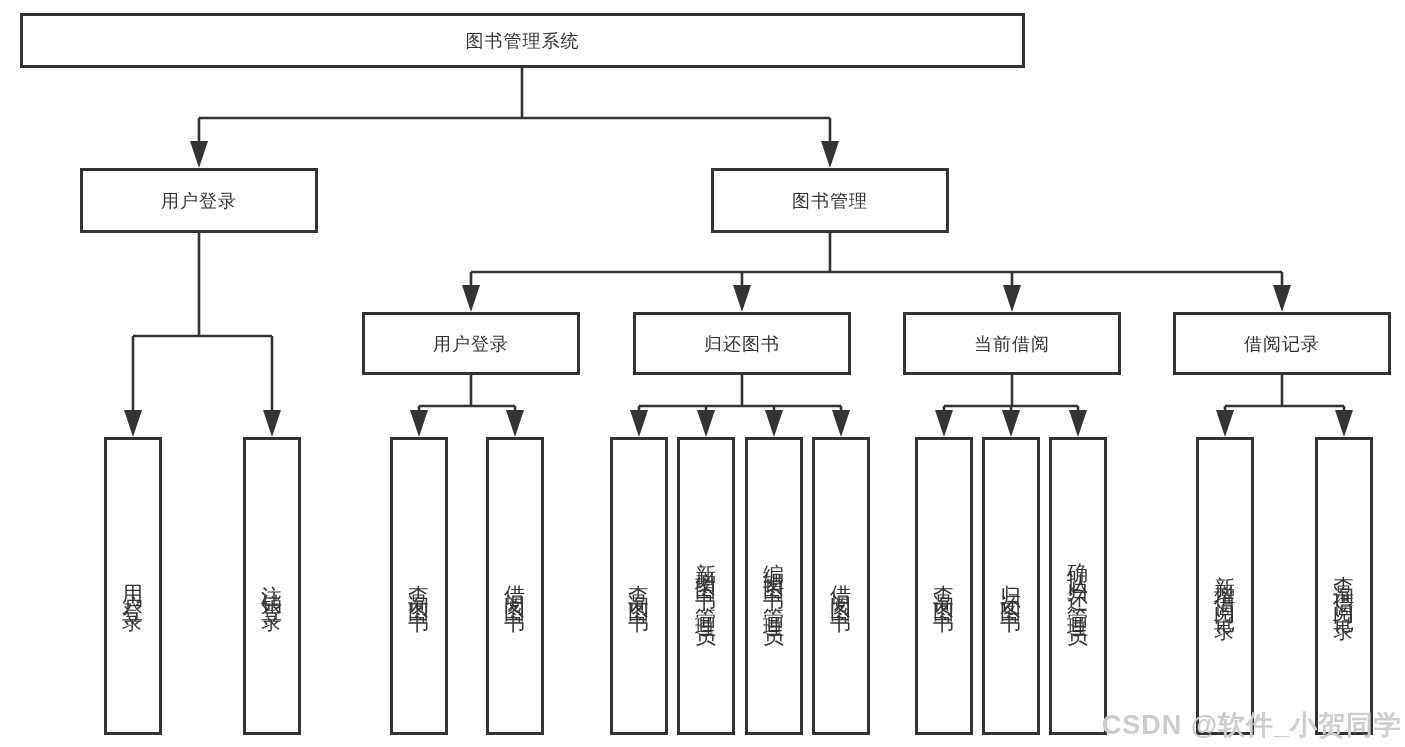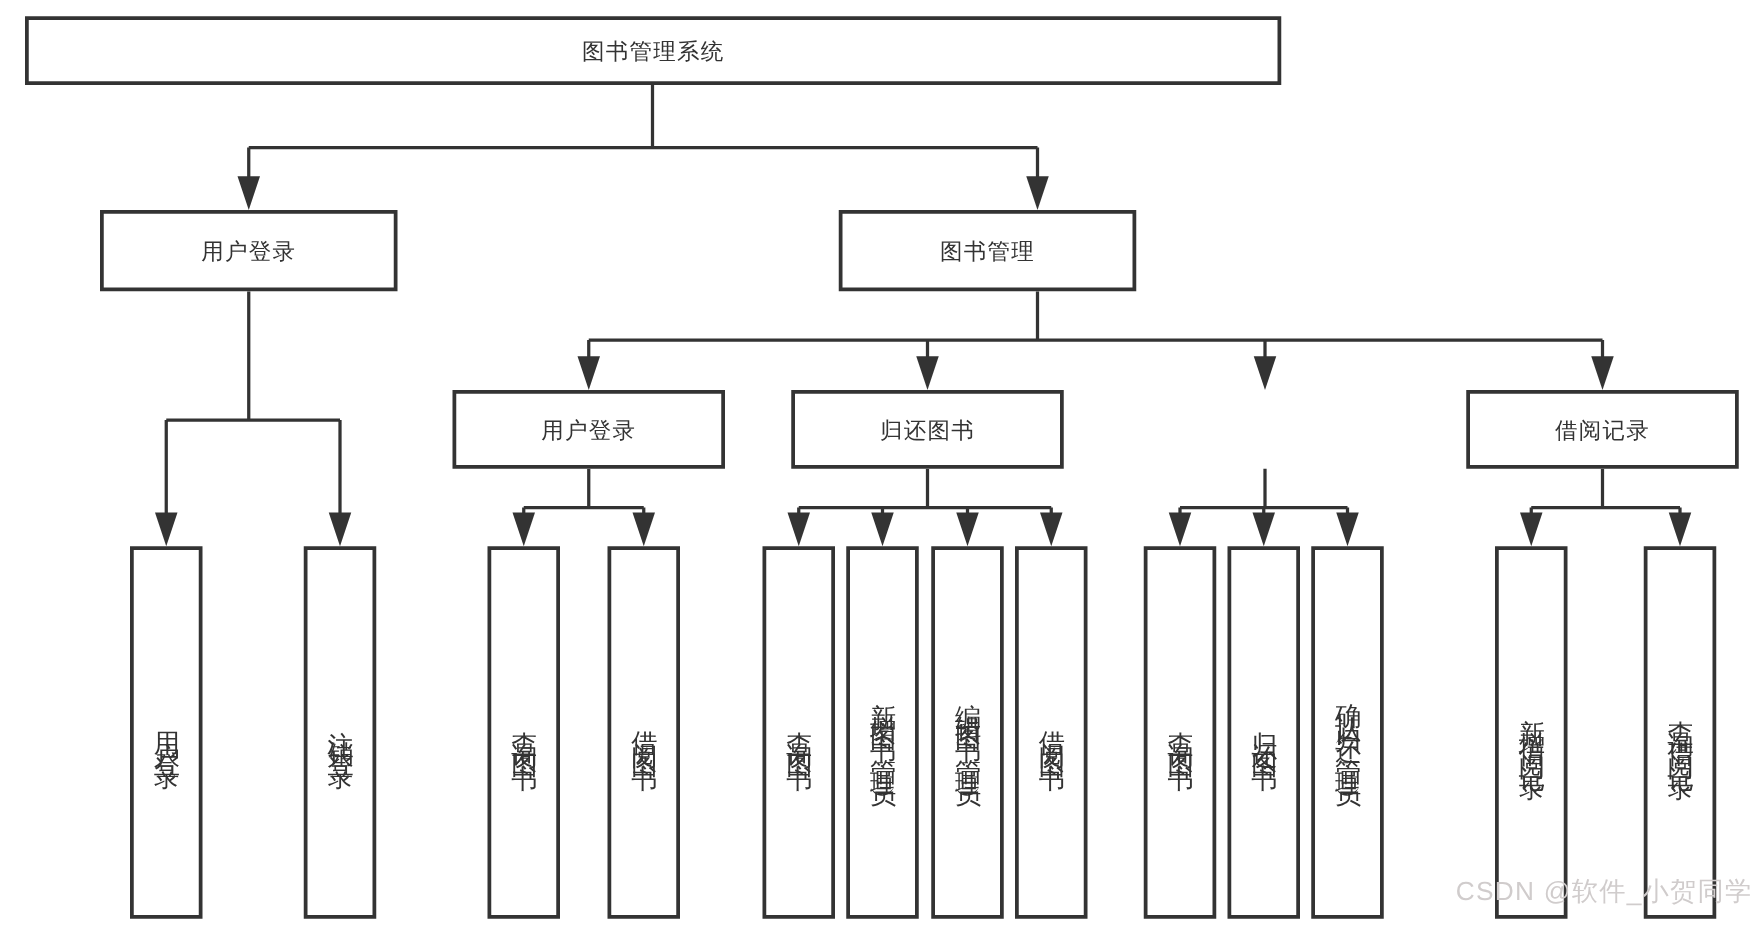--- a/index.html
+++ b/index.html
@@ -41,25 +41,26 @@
   .vbox span{
     writing-mode:vertical-rl;
     text-orientation:mixed;
     font-size:21px;
     line-height:1;
     letter-spacing:9px;
     color:var(--text);
   }
   .watermark{
     position:absolute;
-    right:3px;bottom:20px;
-    font-size:21px;
+    right:3px;bottom:4px;
+    font-size:27px;
     color:var(--watermark);
     letter-spacing:1px;
     white-space:nowrap;
+    font-weight:bold;
   }
 </style>
 </head>
 <body>
 
 <div class="canvas">
 
   <svg class="connectors" viewBox="0 0 1405 747" xmlns="http://www.w3.org/2000/svg">
     <path d="
       M522 68 V118 M199 118 H830 M199 118 V145 M830 118 V145
@@ -88,24 +89,25 @@
       <polygon points="1002,410 1020,410 1011,437"></polygon>
       <polygon points="1069,410 1087,410 1078,437"></polygon>
       <polygon points="1216,410 1234,410 1225,437"></polygon>
       <polygon points="1335,410 1353,410 1344,437"></polygon>
     </g>
   </svg>
 
   <div class="hbox" style="left:20px;top:13px;width:1005px;height:55px;">图书管理系统</div>
 
   <div class="hbox" style="left:80px;top:168px;width:238px;height:65px;">用户登录</div>
-  <div class="hbox" style="left:671px;top:168px;width:238px;height:65px;">图书管理</div>
+  <div class="hbox" style="left:711px;top:168px;width:238px;height:65px;">图书管理</div>
 
   <div class="hbox" style="left:362px;top:312px;width:218px;height:63px;">用户登录</div>
   <div class="hbox" style="left:633px;top:312px;width:218px;height:63px;">归还图书</div>
+  <div class="hbox" style="left:903px;top:312px;width:218px;height:63px;">当前借阅</div>
   <div class="hbox" style="left:1173px;top:312px;width:218px;height:63px;">借阅记录</div>
 
   <div class="vbox" style="left:104px;top:437px;">
     <span>用户登录</span>
   </div>
   <div class="vbox" style="left:243px;top:437px;">
     <span>注销登录</span>
   </div>
 
   <div class="vbox" style="left:390px;top:437px;">

